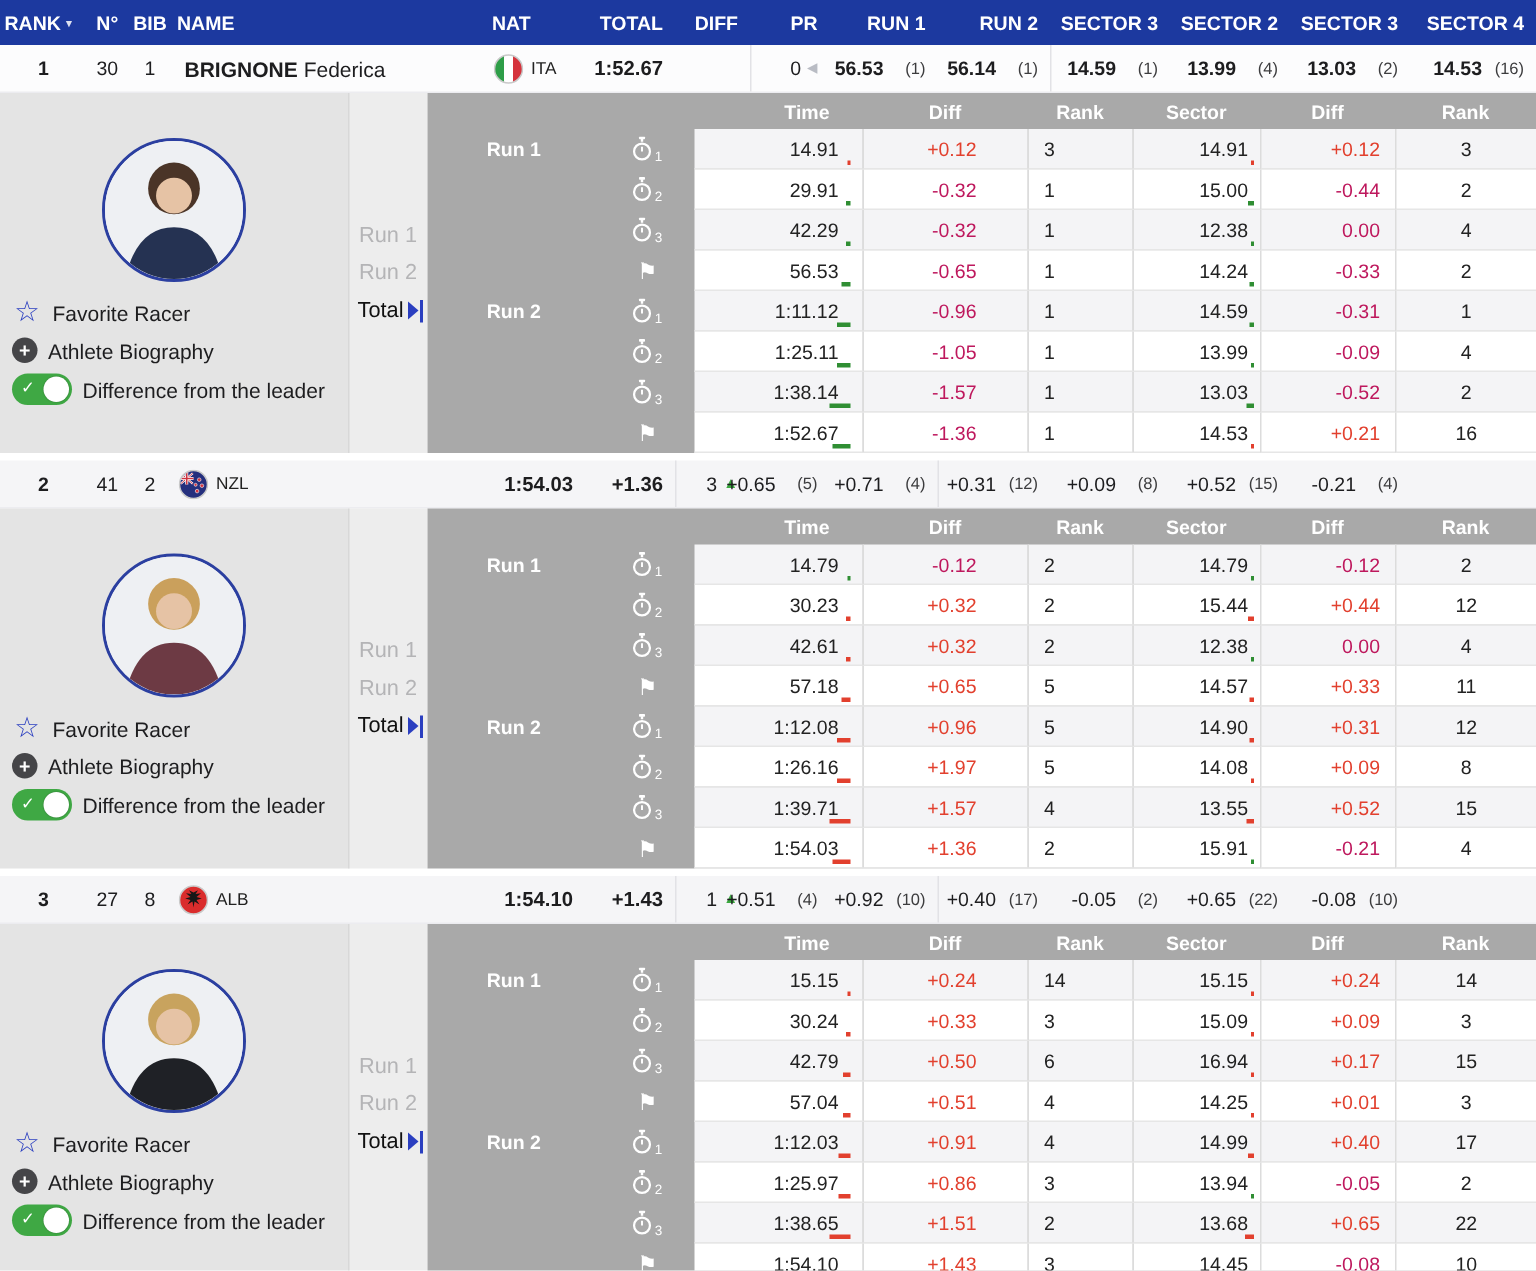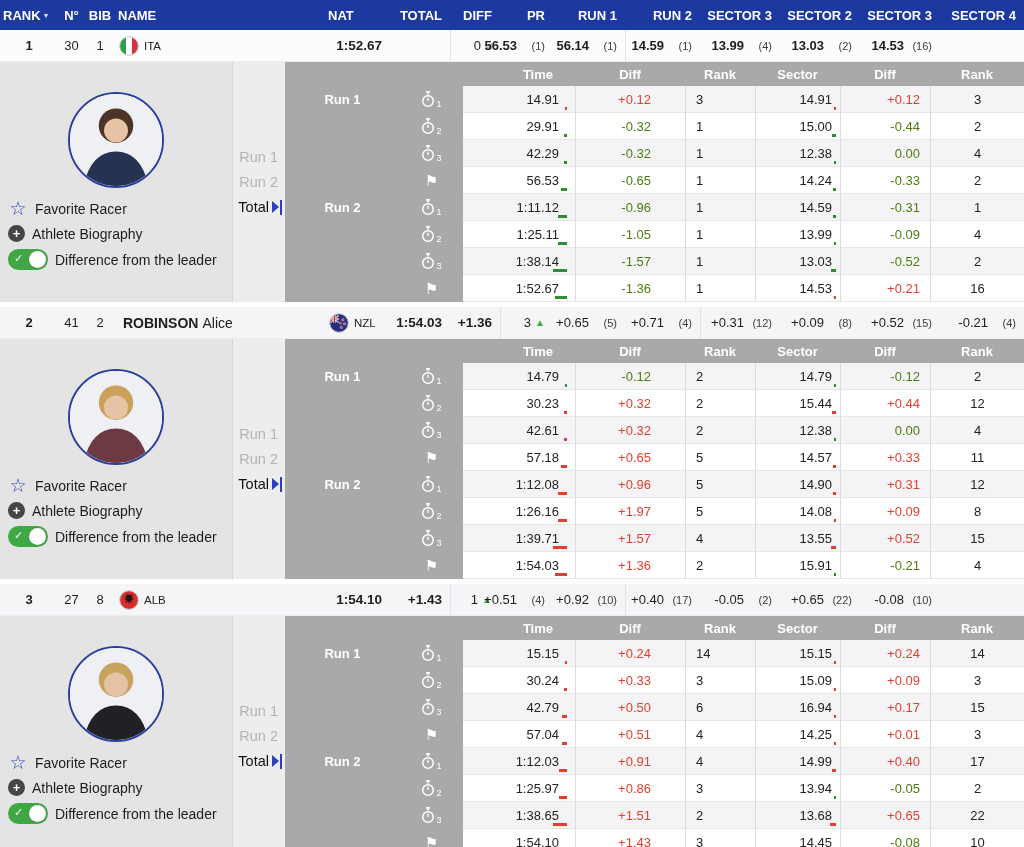--- a/index.html
+++ b/index.html
@@ -76,21 +76,21 @@
   .flagic{color:#fff;font-size:15px}
   .dcell.num{justify-content:flex-end}
   .dcell.time{padding-right:16px}
   .dcell.tdiff{padding-right:34px}
   .dcell.trank{justify-content:flex-start;padding-left:10px}
   .dcell.sector{padding-right:8px}
   .dcell.sdiff{padding-right:10px}
   .dcell.srank{justify-content:center}
   .dcell.vb{border-left:1px solid #dcdcdc}
   .pos{color:#e2402e}
-  .neg{color:#4d7c0f}
+  .neg{color:#be185d}
   .ptick{position:absolute;bottom:2px;height:3px}
 </style>
 </head>
 <body>
 
 <div class="app">
   <div class="thead" id="thead">
       <div class="th hl"><span>RANK</span><span class="sorticon">▼</span></div>
       <div class="th hc"><span>N°</span></div>
       <div class="th hc"><span>BIB</span></div>
@@ -109,20 +109,24 @@
   <div id="racers">
       <div class="sumrow  leader">
     <div class="sc cc rank">
           <span>1</span>
         </div>
     <div class="sc cc">
           <span>30</span>
         </div>
     <div class="sc cc">
           <span>1</span>
+        </div>
+    <div class="sc name">
+          <span class="last">BRIGNONE</span>
+          <span class="first">Federica</span>
         </div>
     <div class="sc nat">
           <svg class="flag" viewBox="0 0 20 20">
             <defs>
               <clipPath id="cp0">
                 <circle cx="10" cy="10" r="9.3"></circle>
               </clipPath>
             </defs>
       <g clip-path="url(#cp0)">
               <rect width="7" height="20" fill="#2e9e48"></rect>
@@ -453,24 +457,20 @@
       <div class="sumrow alt ">
     <div class="sc cc rank">
           <span>2</span>
         </div>
     <div class="sc cc">
           <span>41</span>
         </div>
     <div class="sc cc">
           <span>2</span>
         </div>
-    <div class="sc name">
-          <span class="last">ROBINSON</span>
-          <span class="first">Alice</span>
-        </div>
     <div class="sc nat">
           <svg class="flag" viewBox="0 0 20 20">
             <defs>
               <clipPath id="cp1">
                 <circle cx="10" cy="10" r="9.3"></circle>
               </clipPath>
             </defs>
       <circle cx="10" cy="10" r="9.3" fill="#252f7d"></circle>
       <g clip-path="url(#cp1)">
         <path d="M1.5 2.5 L9.5 9.5 M9.5 2.5 L1.5 9.5" stroke="#fff" stroke-width="1.5"></path>

